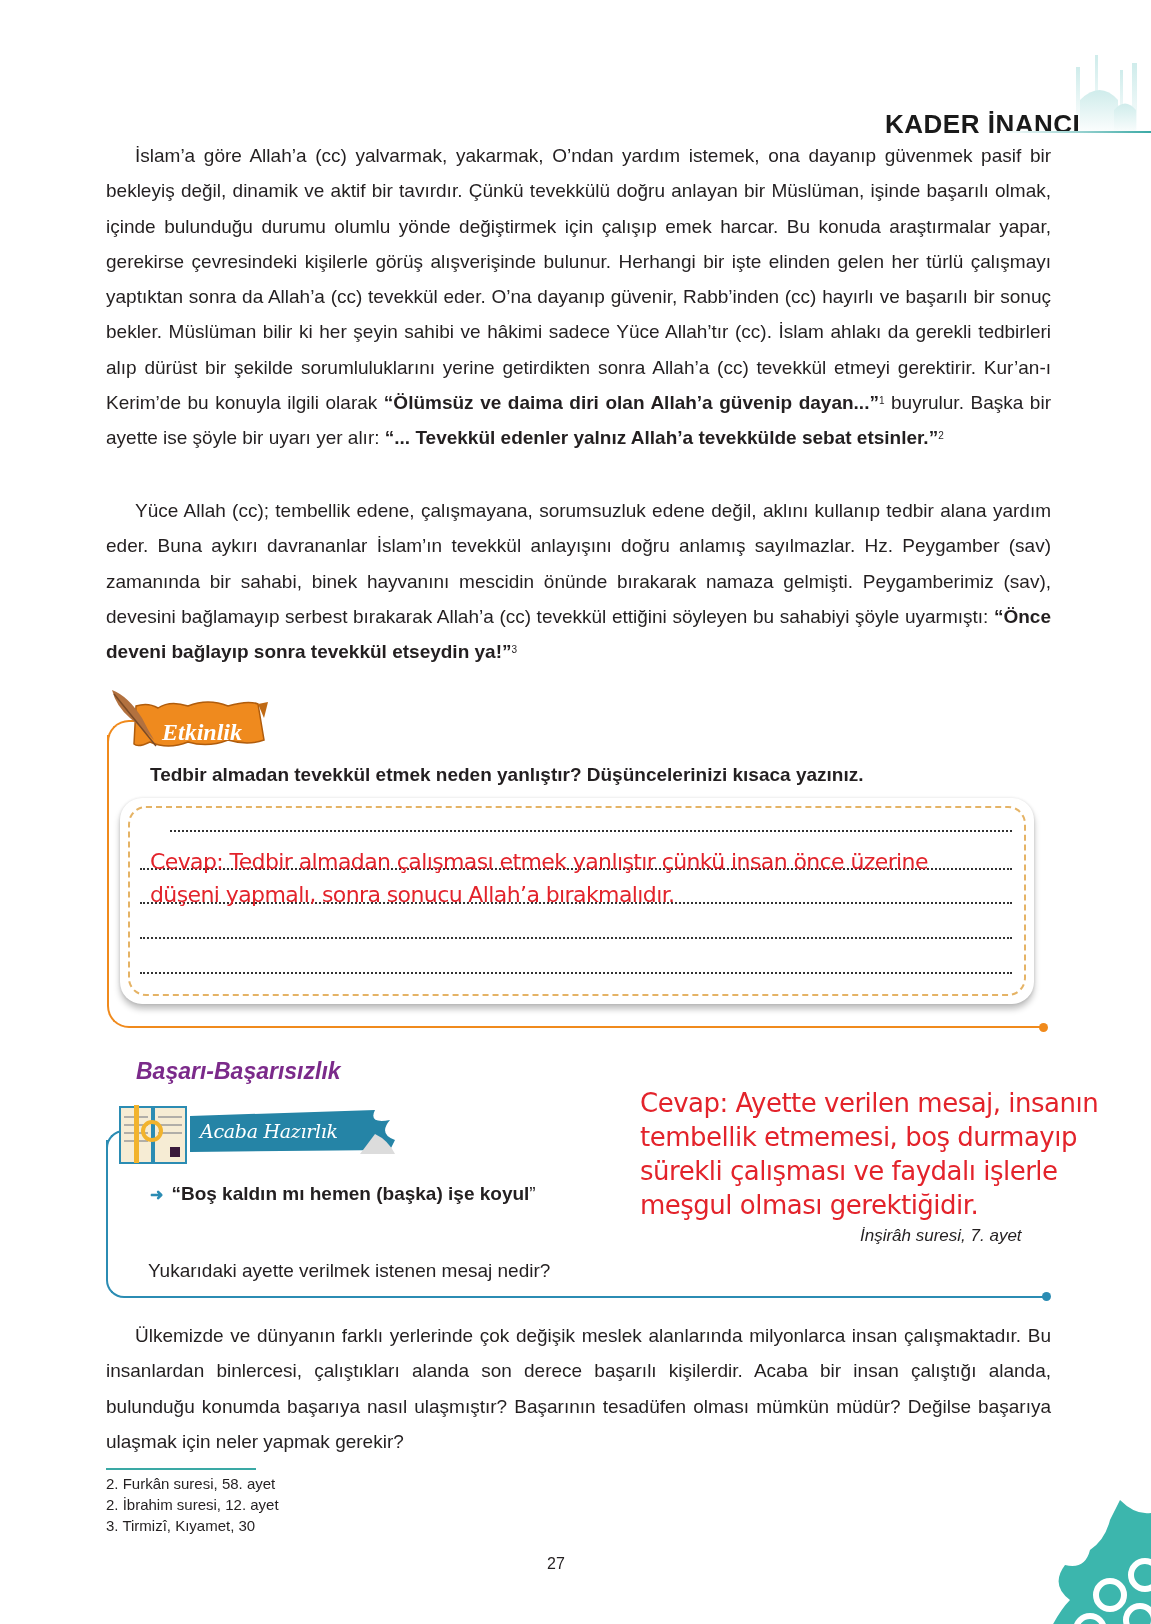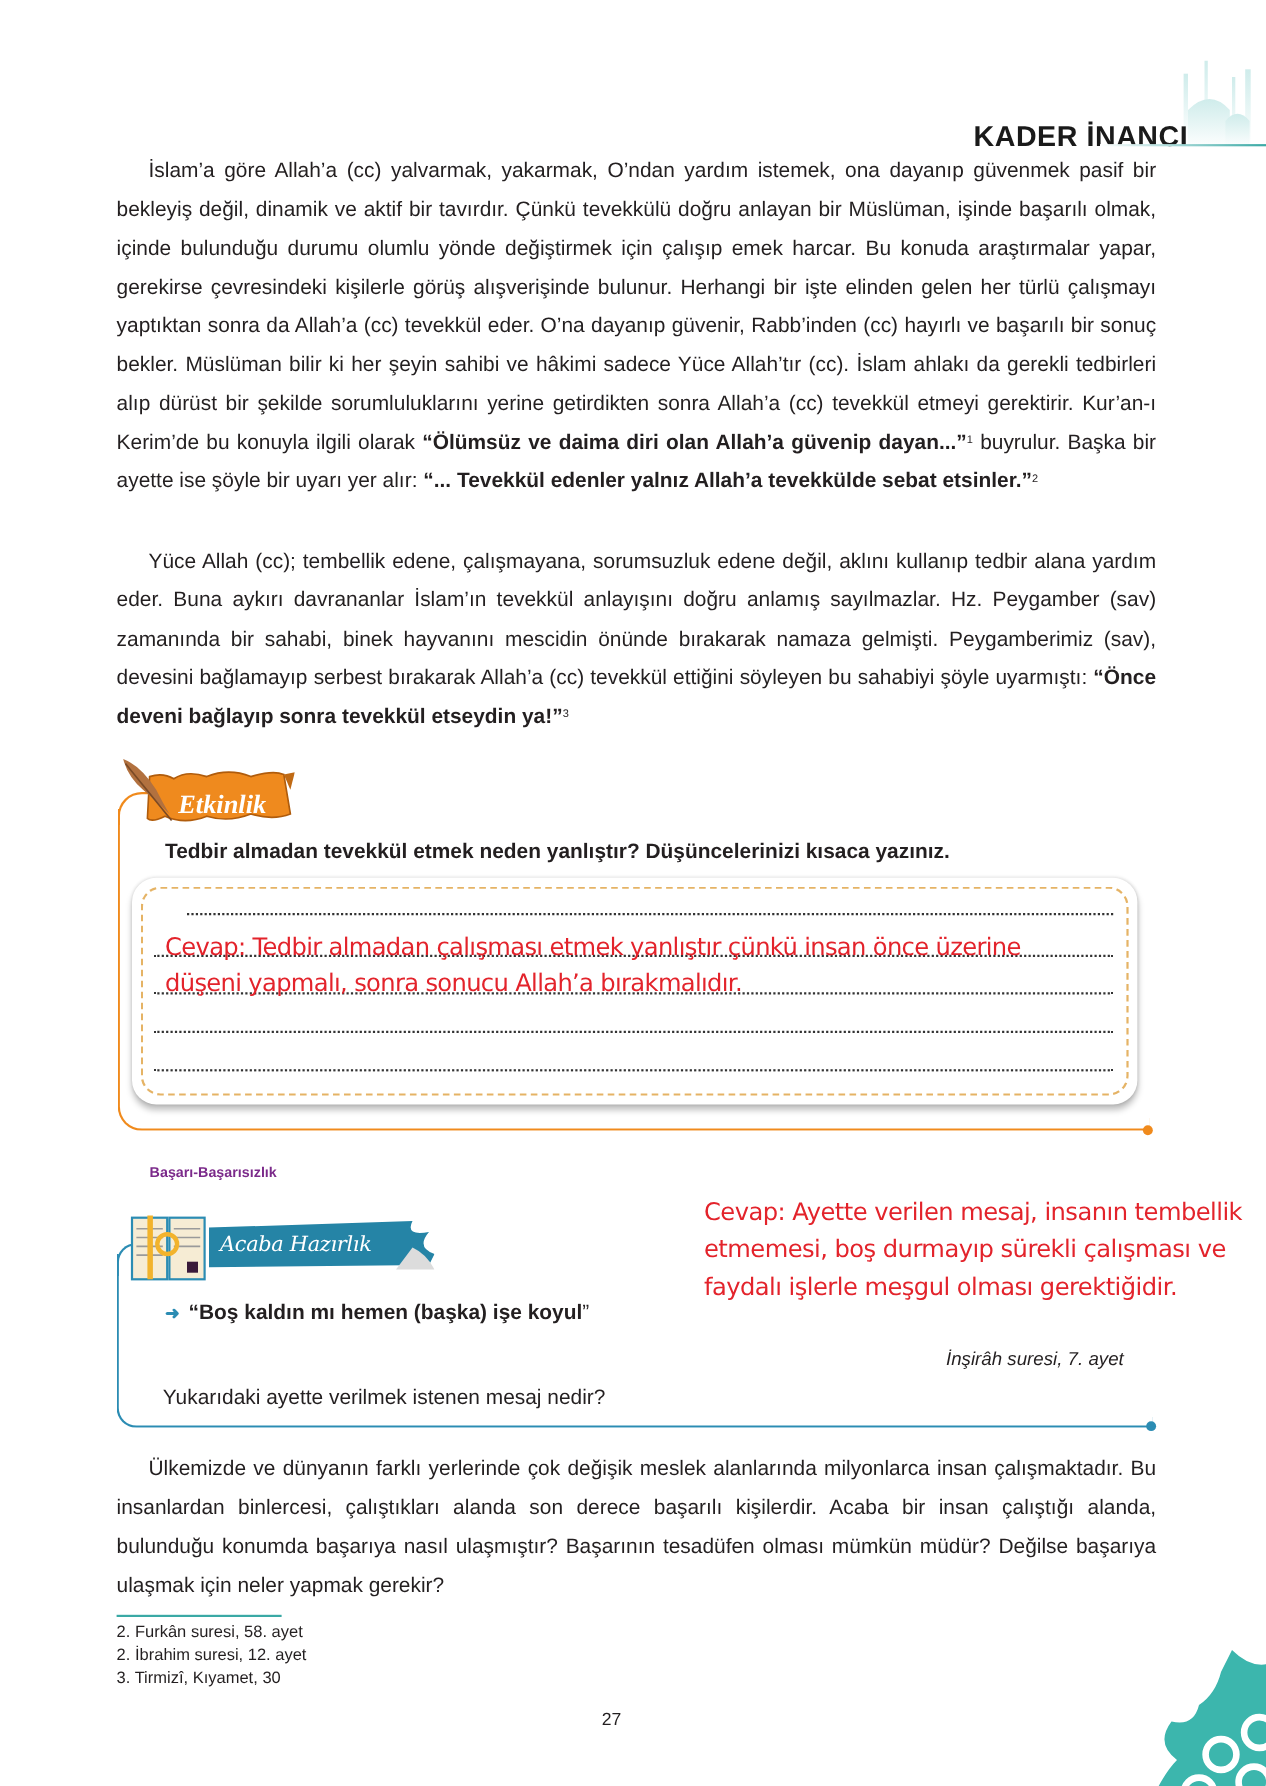--- a/index.html
+++ b/index.html
@@ -19,32 +19,32 @@
   .etk-frame-top{left:107px;top:720px;width:30px;height:30px;border-top:2.5px solid #f08a1c;border-left:2.5px solid #f08a1c;border-top-left-radius:22px;box-sizing:border-box;}
   .etk-dot{left:1039px;top:1023px;width:9px;height:9px;border-radius:50%;background:#f08a1c;}
   .etk-badge{left:108px;top:688px;width:160px;height:70px;}
   .etk-label{left:162px;top:719px;font-family:Liberation Serif, serif;font-style:italic;font-weight:bold;color:#fff;font-size:24px;}
   .etk-question{left:150px;top:764px;font-size:19px;font-weight:bold;}
   .answer-card{left:120px;top:798px;width:914px;height:206px;background:#fff;border-radius:22px;box-shadow:0 5px 6px rgba(0,0,0,0.25),0 0 3px rgba(0,0,0,0.12);}
   .answer-dash{left:128px;top:806px;width:898px;height:190px;border:2px dashed #e5b365;border-radius:18px;box-sizing:border-box;}
   .dotline{height:0;border-bottom:2px dotted #333;}
   .answer-red{left:150px;top:845px;width:820px;font-size:22px;line-height:33px;color:#e3232b;font-family:"DejaVu Sans",sans-serif;letter-spacing:-0.6px;}
   
-  .section-title{left:136px;top:1058px;color:#7b2a8a;font-weight:bold;font-size:13px;}
+  .section-title{left:136px;top:1058px;color:#7b2a8a;font-weight:bold;font-style:italic;font-size:23px;}
   .konu-frame{left:106px;top:1140px;width:942px;height:158px;border-left:2.5px solid #2b8cb3;border-bottom:2.5px solid #2b8cb3;border-bottom-left-radius:18px;box-sizing:border-box;}
   .konu-frame-top{left:106px;top:1130px;width:30px;height:30px;border-top:2.5px solid #2b8cb3;border-left:2.5px solid #2b8cb3;border-top-left-radius:18px;box-sizing:border-box;}
   .konu-dot{left:1042px;top:1292px;width:9px;height:9px;border-radius:50%;background:#2b8cb3;}
   .konu-banner{left:190px;top:1110px;width:205px;height:46px;}
   .konu-label{left:200px;top:1120px;font-family:"DejaVu Serif",serif;font-style:italic;color:#fff;font-size:19px;letter-spacing:-0.3px;}
   .book{left:118px;top:1103px;width:72px;height:66px;}
   .verse{left:150px;top:1183px;font-size:19px;font-weight:bold;}
   .verse .arrow{color:#2b8cb3;font-weight:bold;margin-right:8px;font-size:16px;}
   .verse-ref{left:860px;top:1226px;font-size:17px;font-style:italic;}
   .konu-question{left:148px;top:1260px;font-size:19px;}
-  .answer2{left:640px;top:1086px;width:510px;font-family:"DejaVu Sans",sans-serif;font-size:22px;line-height:34px;color:#e3232b;letter-spacing:-0.5px;}
+  .answer2{left:640px;top:1086px;width:510px;font-family:"DejaVu Sans",sans-serif;font-size:26px;line-height:34px;color:#e3232b;letter-spacing:-0.5px;}
   .fn-rule{left:106px;top:1468px;width:150px;height:2px;background:#3aa9a5;}
   .footnotes{left:106px;top:1473px;font-size:15px;line-height:21px;}
   .page-num{left:547px;top:1555px;font-size:16px;}
   .flower{left:1050px;top:1500px;width:110px;height:130px;}
 </style>
 </head>
 <body>
 
 <svg class="abs mosque" viewBox="0 0 81 80">
   <defs>

